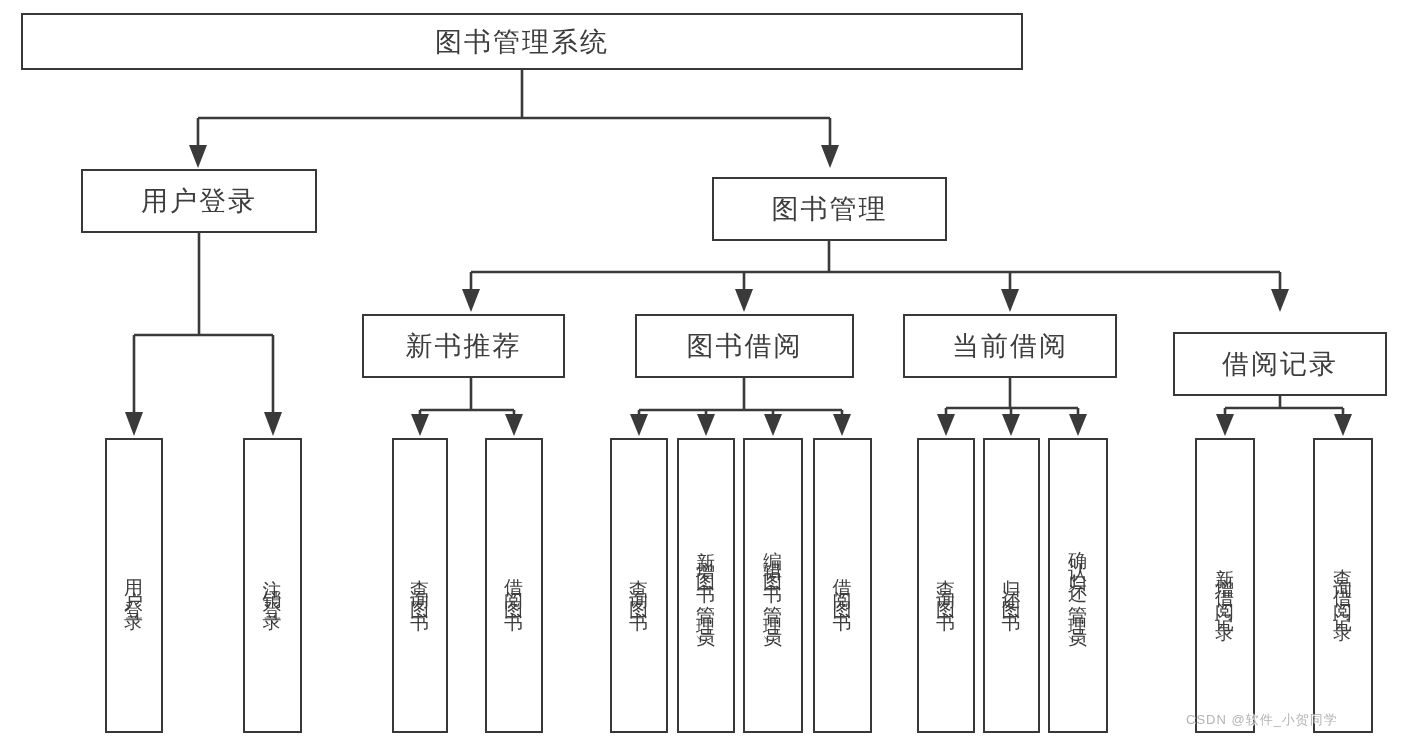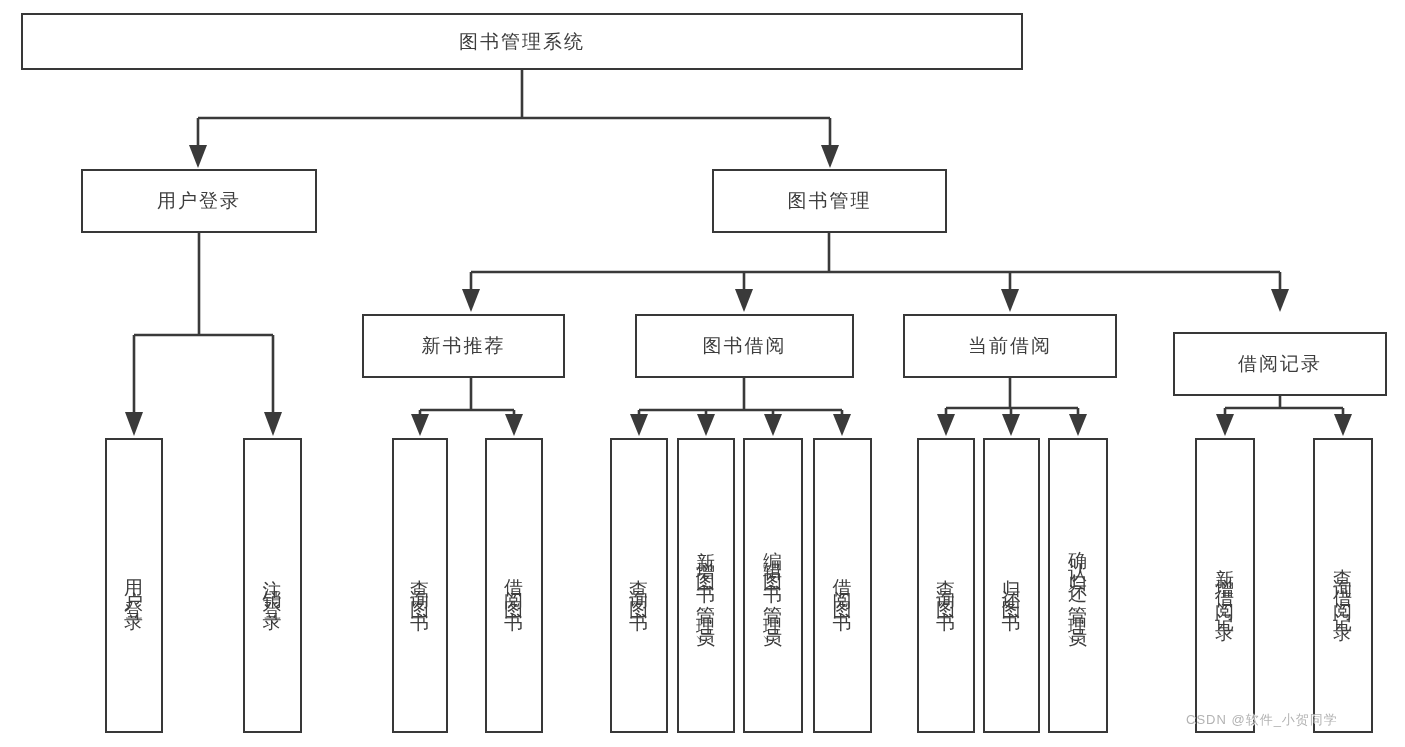--- a/index.html
+++ b/index.html
@@ -14,21 +14,21 @@
   #connectors{position:absolute;left:0;top:0;width:1405px;height:747px;pointer-events:none;}
   #connectors path{stroke:#3a3a3a;stroke-width:2.6;fill:none;}
   #connectors polygon{fill:#3a3a3a;stroke:none;}
   .box{
     position:absolute;
     box-sizing:border-box;
     background:#ffffff;
     border:2px solid #383838;
     display:flex;align-items:center;justify-content:center;
   }
-  .hbox{font-size:19px;letter-spacing:2px;color:#3d3d3d;}
+  .hbox{font-size:27px;letter-spacing:2px;color:#3d3d3d;}
   .vbox span{
     writing-mode:vertical-rl;
     text-orientation:mixed;
     font-size:19px;
     letter-spacing:11px;
     color:#3d3d3d;
     line-height:1;
     white-space:nowrap;
   }
   #watermark{
@@ -82,21 +82,21 @@
     <polygon points="1334,414 1352,414 1343,436"></polygon>
   </svg>
 
   <div class="box hbox" style="left:21px;top:13px;width:1002px;height:57px">
     <span>图书管理系统</span>
   </div>
 
   <div class="box hbox" style="left:81px;top:169px;width:236px;height:64px">
     <span>用户登录</span>
   </div>
-  <div class="box hbox" style="left:712px;top:169px;width:235px;height:64px">
+  <div class="box hbox" style="left:712px;top:177px;width:235px;height:64px">
     <span>图书管理</span>
   </div>
 
   <div class="box hbox" style="left:362px;top:314px;width:203px;height:64px">
     <span>新书推荐</span>
   </div>
   <div class="box hbox" style="left:635px;top:314px;width:219px;height:64px">
     <span>图书借阅</span>
   </div>
   <div class="box hbox" style="left:903px;top:314px;width:214px;height:64px">

